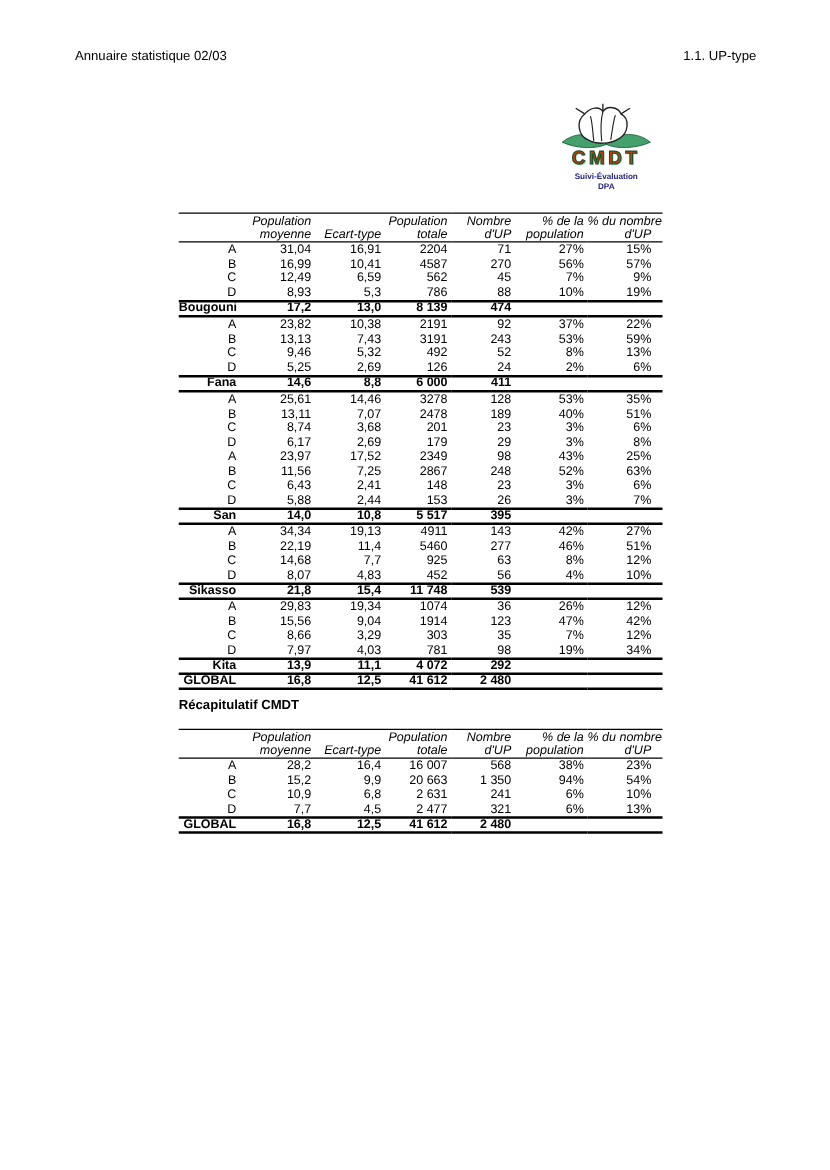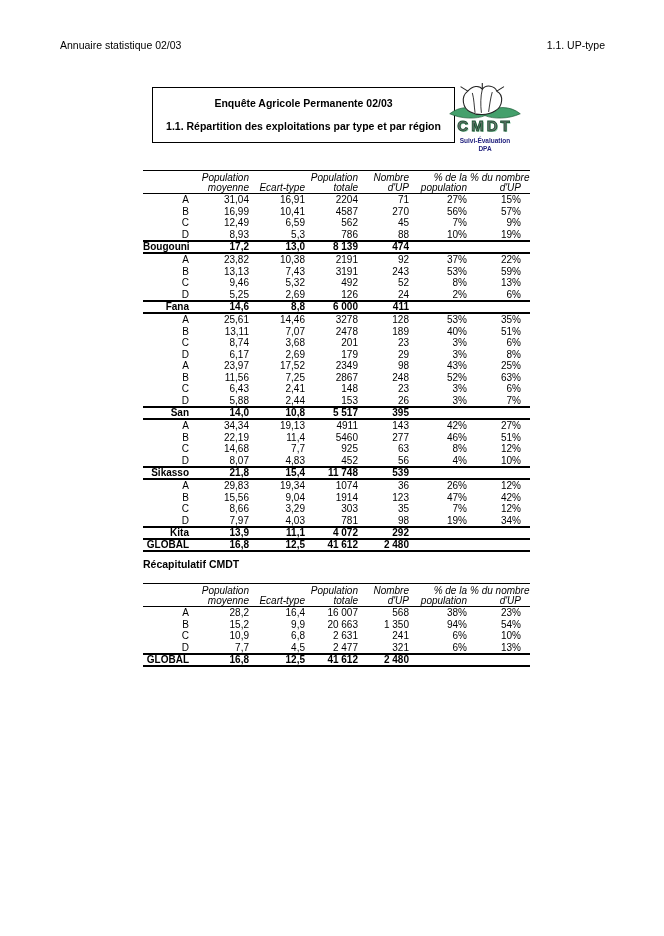--- a/index.html
+++ b/index.html
@@ -41,21 +41,21 @@
     width: 88px;
     text-align: center;
     line-height: 1;
   }
   .logo .acronym {
     position: relative;
     margin-top: -7px;
     font-size: 15px;
     font-weight: bold;
     letter-spacing: 3px;
-    color: #737373;
+    color: #c2410c;
     -webkit-text-stroke: 0.9px #14522e;
     text-shadow: 1px 1px 0 #9fd3b5;
   }
   .logo .sub {
     margin-top: 4px;
     font-size: 6.5px;
     font-weight: bold;
     color: #23237f;
     line-height: 8px;
   }
@@ -100,24 +100,20 @@
 </head>
 <body>
 
 <div class="page">
 
   <div class="page-header">
     <span>Annuaire statistique 02/03</span>
     <span>1.1. UP-type</span>
   </div>
 
-  <div class="title-box">
-    <div class="line1">Enquête Agricole Permanente 02/03</div>
-    <div class="line2">1.1. Répartition des exploitations par type et par région</div>
-  </div>
 
   <div class="logo">
     <svg width="76" height="40" viewBox="0 0 84 44">
       <path d="M42,34 C30,26 14,26 3,35 C16,41 33,41 42,37 Z" fill="#44a06c" stroke="#14522e" stroke-width="0.7"></path>
       <path d="M42,34 C54,26 70,26 81,35 C68,41 51,41 42,37 Z" fill="#44a06c" stroke="#14522e" stroke-width="0.7"></path>
       <path d="M23,10 L15,5 M39,8 L39,1 M55,10 L63,5" stroke="#222" stroke-width="1.2" fill="none"></path>
       <path d="M26,33 C17,29 15,16 23,10 C28,4 36,3 39,8 C43,2 53,4 55,10 C63,14 62,27 53,32 C45,37 33,37 26,33 Z" fill="#ffffff" stroke="#222" stroke-width="1.2"></path>
       <path d="M39,8 C37,16 37,25 38,34 M28,12 C30,19 30,27 31,34 M50,11 C48,18 47,26 46,33" fill="none" stroke="#222" stroke-width="1"></path>
     </svg>
     <div class="acronym">CMDT</div>

